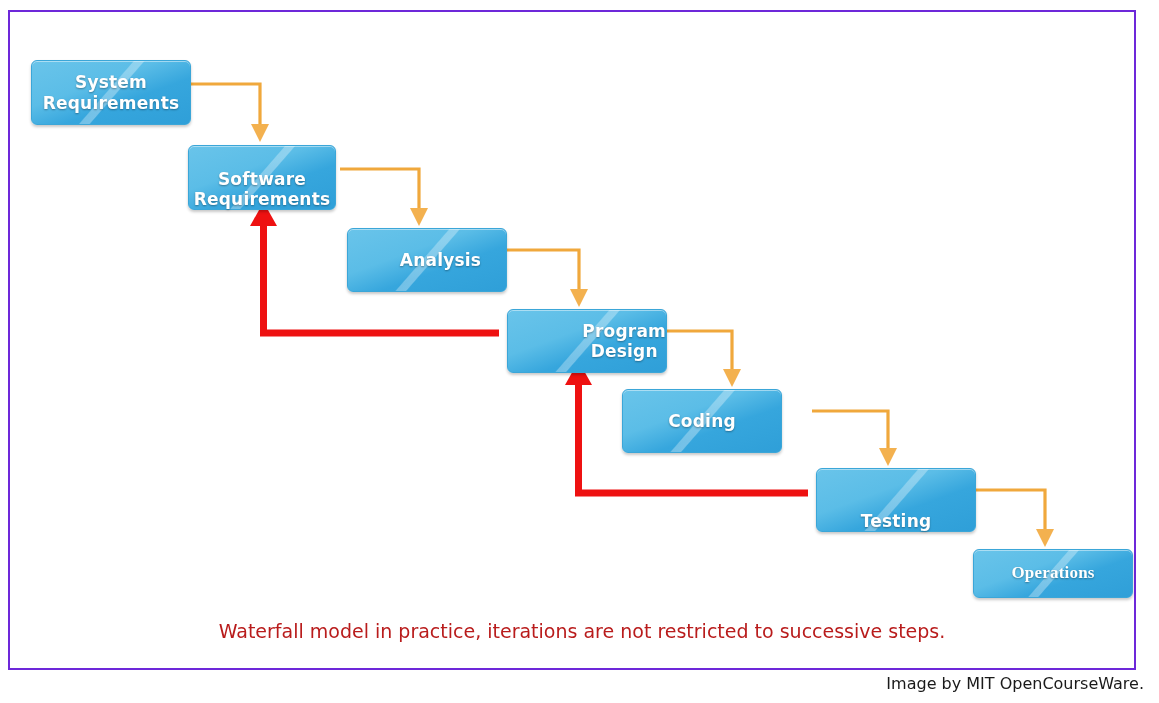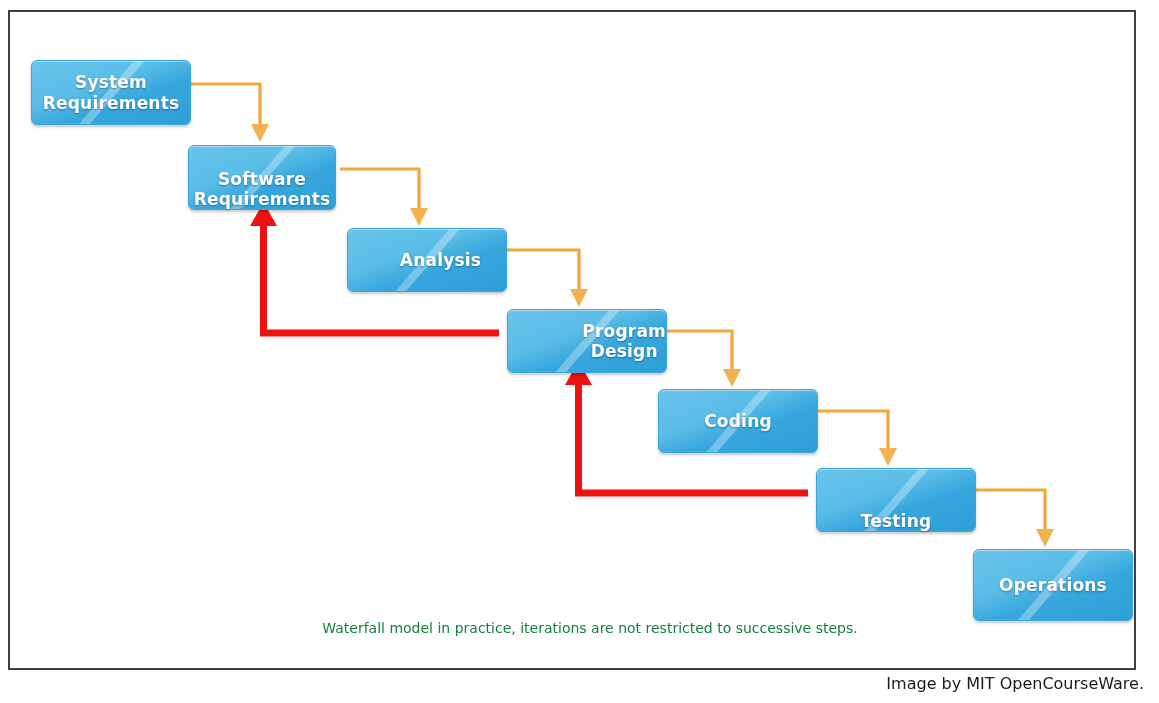--- a/index.html
+++ b/index.html
@@ -22,21 +22,21 @@
   }
 
   
   #figure-frame {
     position: absolute;
     left: 8px;
     top: 10px;
     width: 1128px;
     height: 660px;
     box-sizing: border-box;
-    border: 2px solid #404040;
+    border: 2px solid #6d28d9;
     background: #ffffff;
   }
 
   #diagram-canvas {
     position: absolute;
     left: 0;
     top: 0;
     width: 1128px;
     height: 660px;
   }
@@ -77,26 +77,26 @@
   #connector-layer {
     position: absolute;
     left: 0; top: 0;
     width: 1128px; height: 660px;
     pointer-events: none;
   }
 
   
   #caption {
     position: absolute;
-    left: 16px;
+    left: 8px;
     top: 608px;
     width: 1128px;
     text-align: center;
-    font-size: 14px;
-    color: #15803d;
+    font-size: 19px;
+    color: #b91c1c;
     font-family: "DejaVu Sans", sans-serif;
   }
 
   
   #attribution {
     position: absolute;
     left: 16px;
     top: 674px;
     width: 1128px;
     text-align: right;
@@ -169,29 +169,29 @@
 
       <div class="process-box" style="left:337px; top:216px; width:160px; height:64px;padding-left:27px;">
         <span class="box-label">Analysis</span>
       </div>
 
       <div class="process-box" style="left:497px; top:297px; width:160px; height:64px;justify-content:flex-end;">
         <span class="box-label">Program
 Design</span>
       </div>
 
-      <div class="process-box" style="left:648px; top:377px; width:160px; height:64px;">
+      <div class="process-box" style="left:612px; top:377px; width:160px; height:64px;">
         <span class="box-label">Coding</span>
       </div>
 
       <div class="process-box" style="left:806px; top:456px; width:160px; height:64px;align-items:flex-end;">
         <span class="box-label">Testing</span>
       </div>
 
-      <div class="process-box" style="left:963px; top:537px; width:160px; height:72px;">
+      <div class="process-box" style="left:963px; top:537px; width:160px; height:49px;font-family:Liberation Serif, serif;">
         <span class="box-label">Operations</span>
       </div>
 
       <div id="caption">Waterfall model in practice, iterations are not restricted to successive steps.</div>
 
     </div>
   </div>
 
   <div id="attribution">Image by MIT OpenCourseWare.</div>
 

